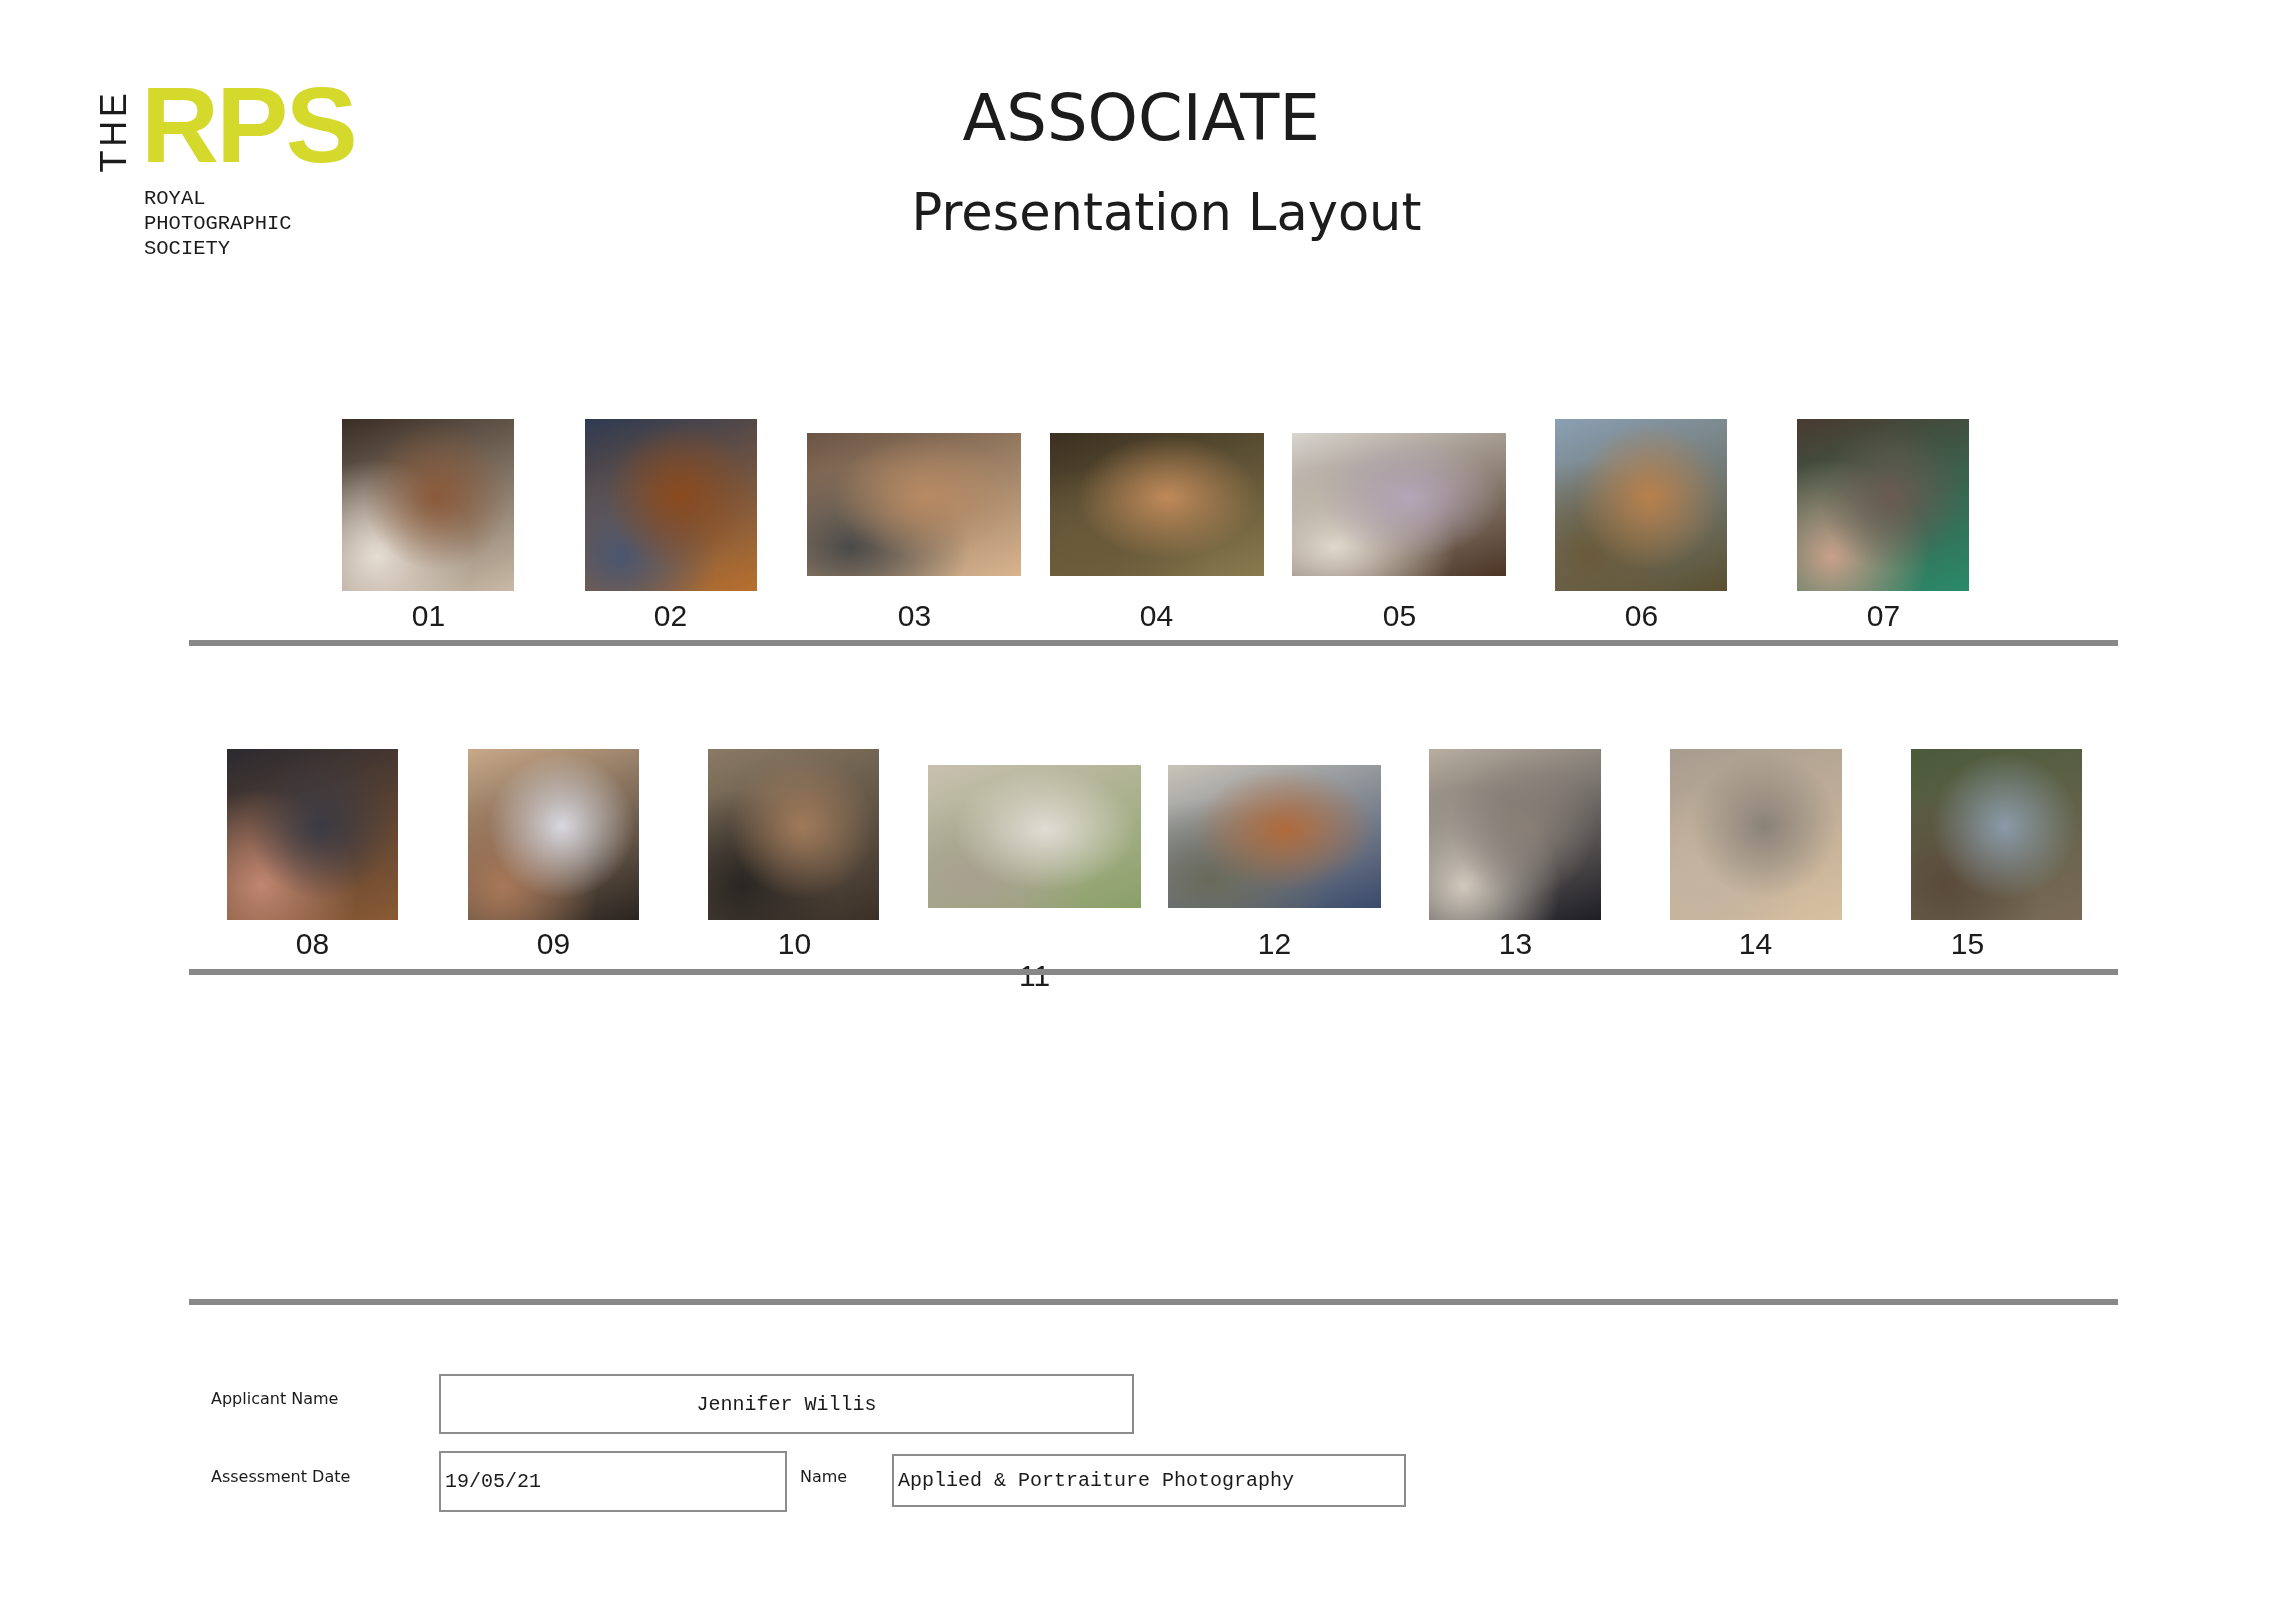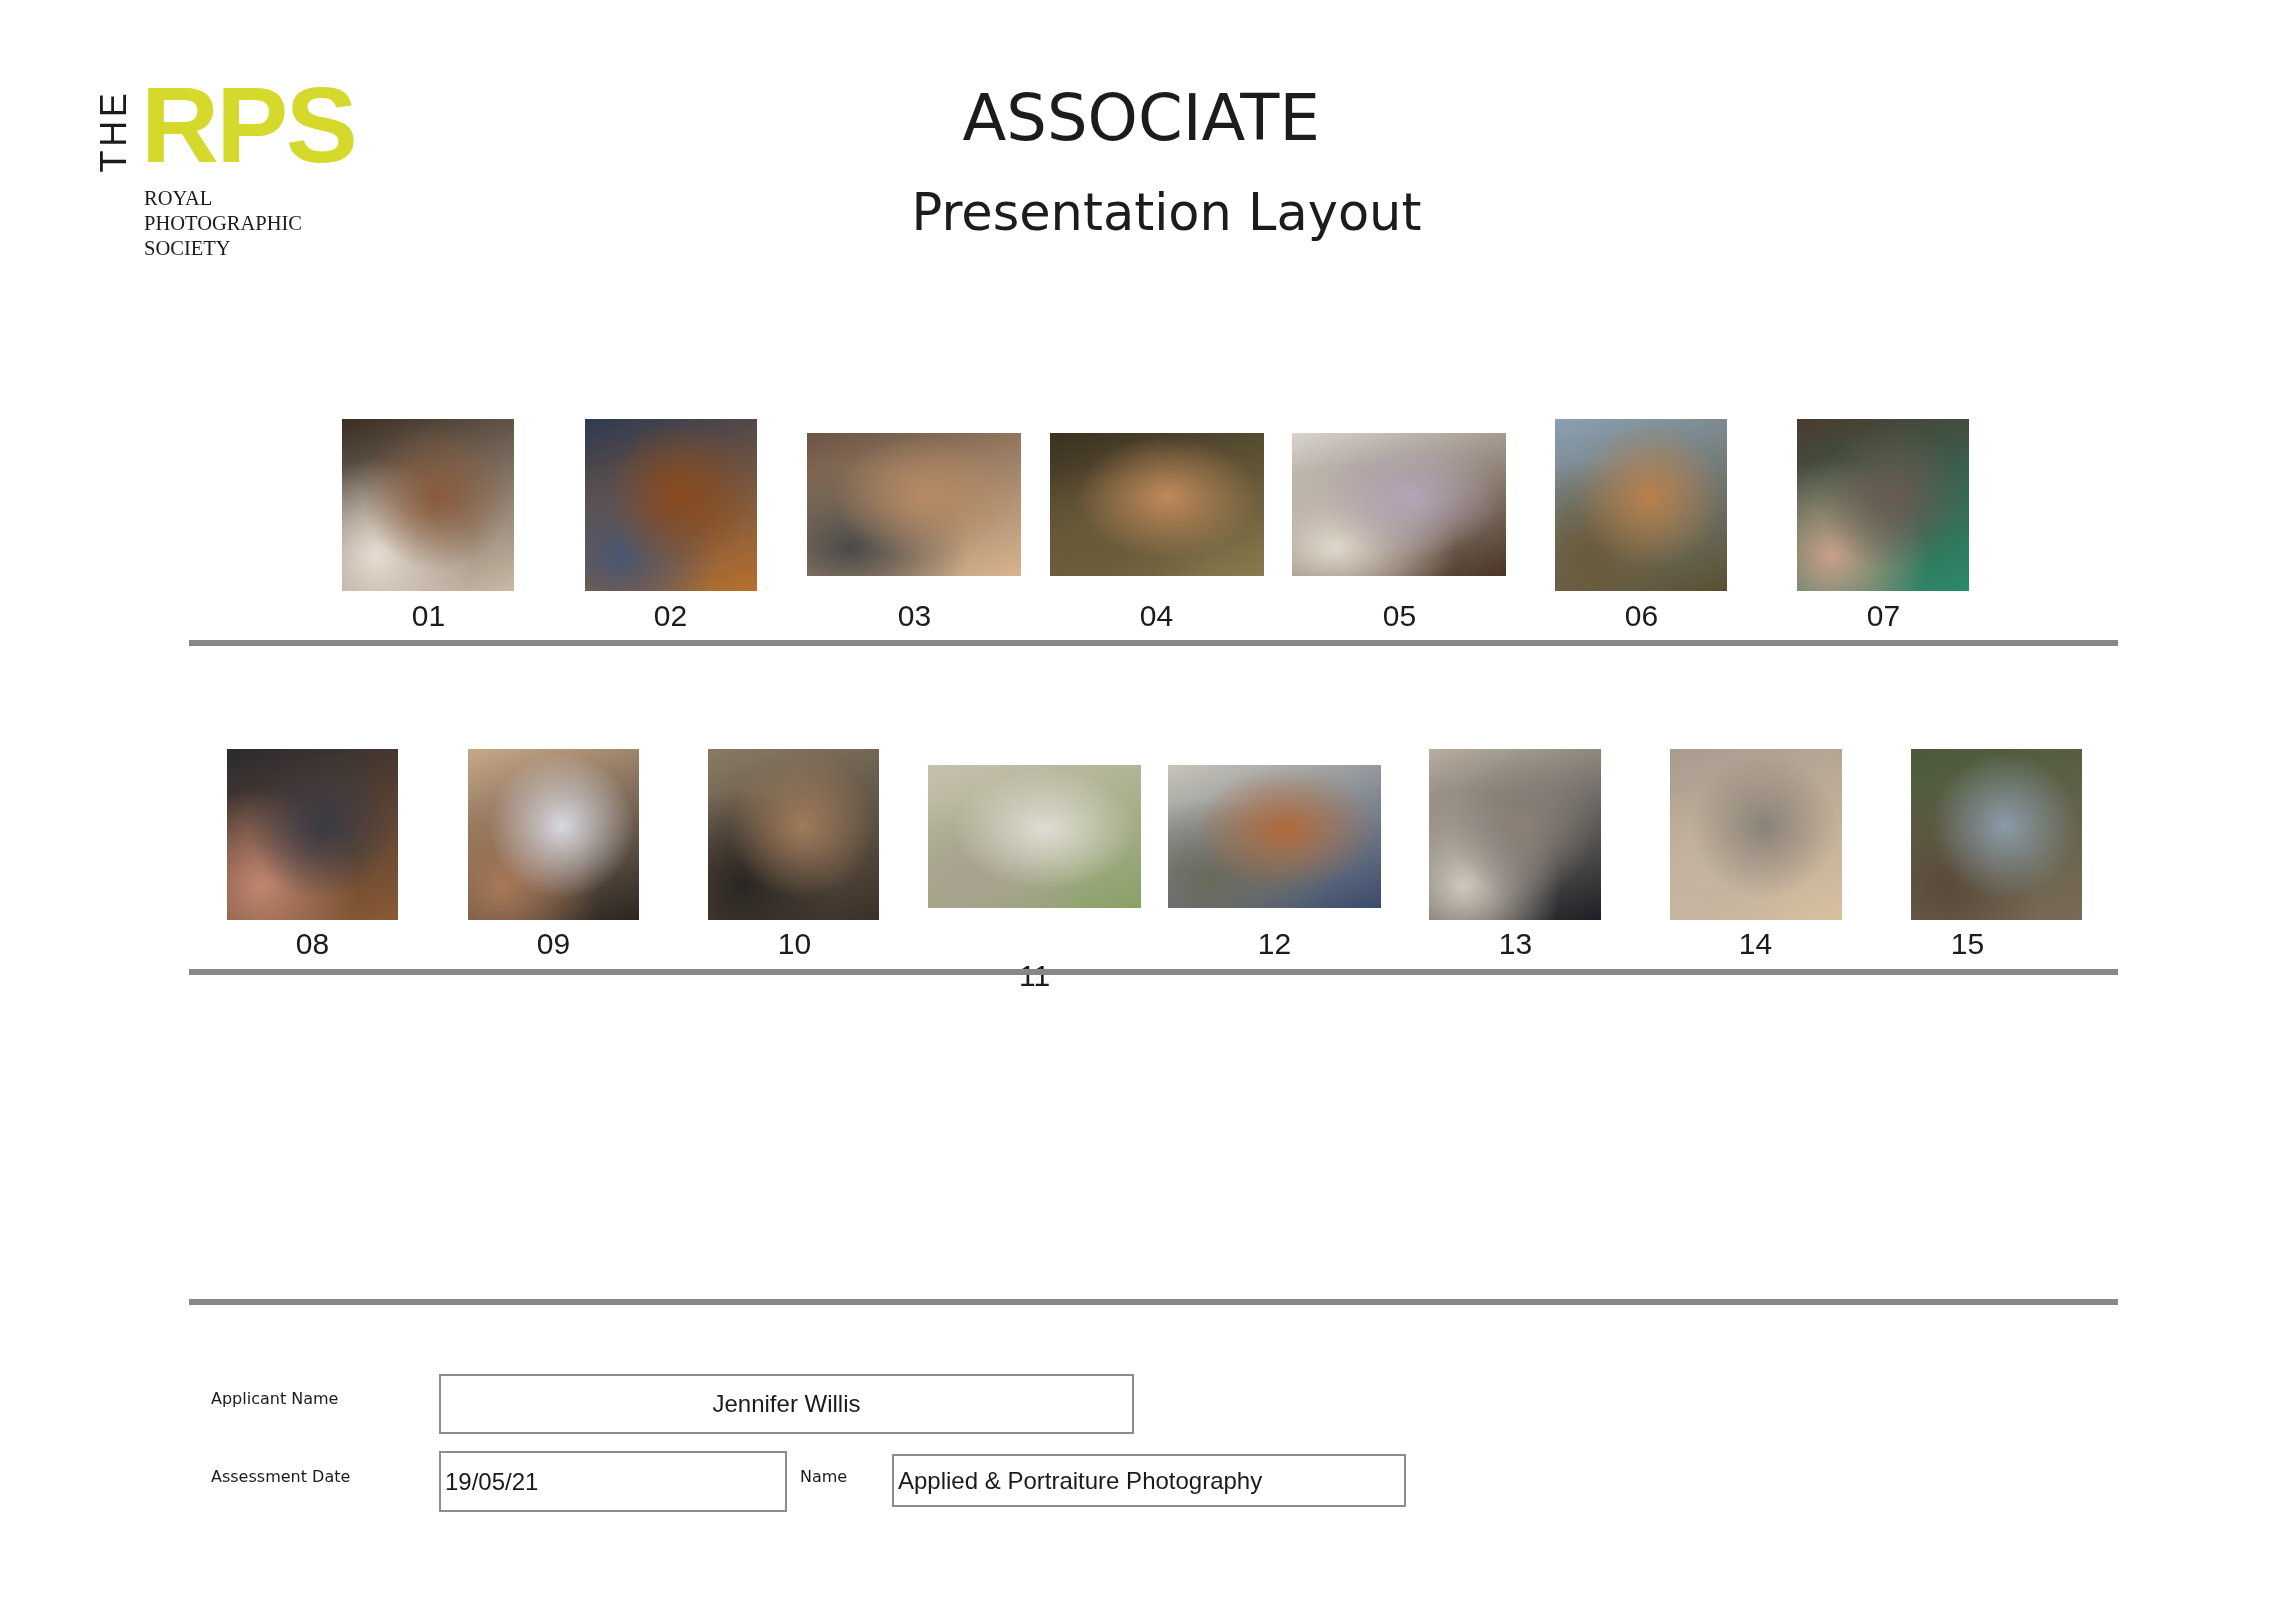--- a/index.html
+++ b/index.html
@@ -7,21 +7,21 @@
            font-family: "Liberation Sans", sans-serif; color: #1b1b1b; }
 
     
     .logo-the { position: absolute; left: 89px; top: 92px; width: 50px; height: 77px; }
     .logo-the span { position: absolute; left: 50%; top: 50%;
       transform: translate(-50%, -50%) rotate(-90deg);
       font-family: "Liberation Sans", sans-serif; font-size: 36px; letter-spacing: 3.6px;
       color: #1b1b1b; white-space: nowrap; line-height: 1; }
     .logo-rps { position: absolute; left: 141px; top: 71px; font-family: "Liberation Sans", sans-serif;
       font-weight: bold; font-size: 108px; line-height: 1; letter-spacing: -2.7px; }
-    .logo-sub { position: absolute; left: 144px; top: 186px; font-family: Liberation Serif, serif;
+    .logo-sub { position: absolute; left: 144px; top: 186px; font-family: Liberation Mono, monospace;
       font-size: 20.5px; line-height: 25px; letter-spacing: 0px; color: #1b1b1b; }
     .logo-sub div { white-space: nowrap; }
 
     
     .title { position: absolute; left: 0; width: 2293px; text-align: center;
       font-family: "DejaVu Sans", sans-serif; color: #1c1c1c; line-height: 1; }
     .title-1 { top: 86px; font-size: 64px; left: -5.3px; }
     .title-2 { top: 187px; font-size: 51px; left: 0px; margin-left: 20px; }
 
     
@@ -29,21 +29,21 @@
     .thumb .ph { position: absolute; inset: 0; }
     .thumb-label { position: absolute; font-family: "Liberation Sans", sans-serif;
       font-size: 30px; line-height: 1; color: #1b1b1b; text-align: center; width: 107px; }
 
     .divider { position: absolute; left: 189px; width: 1929px; height: 6.2px; background: #888888; }
 
     
     .form-label { position: absolute; font-family: "DejaVu Sans", sans-serif; font-size: 16px;
       line-height: 1; color: #1b1b1b; white-space: nowrap; }
     .field { position: absolute; box-sizing: border-box; border: 2.7px solid #8c8c8c;
-      background: #fff; font-family: Liberation Sans, sans-serif; font-size: 24px; color: #1b1b1b;
+      background: #fff; font-family: Liberation Mono, monospace; font-size: 20px; color: #1b1b1b;
       display: flex; align-items: center; white-space: nowrap; }
     .field.center { justify-content: center; }
     .field.left { padding-left: 4px; }
   </style>
 </head>
 <body>
 
 <div class="logo-the">
   <span>THE</span>
 </div>

